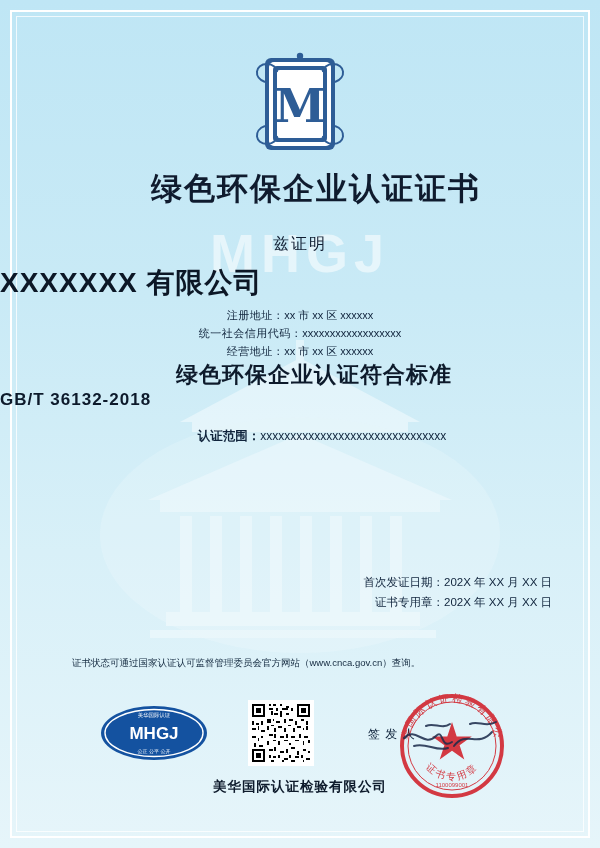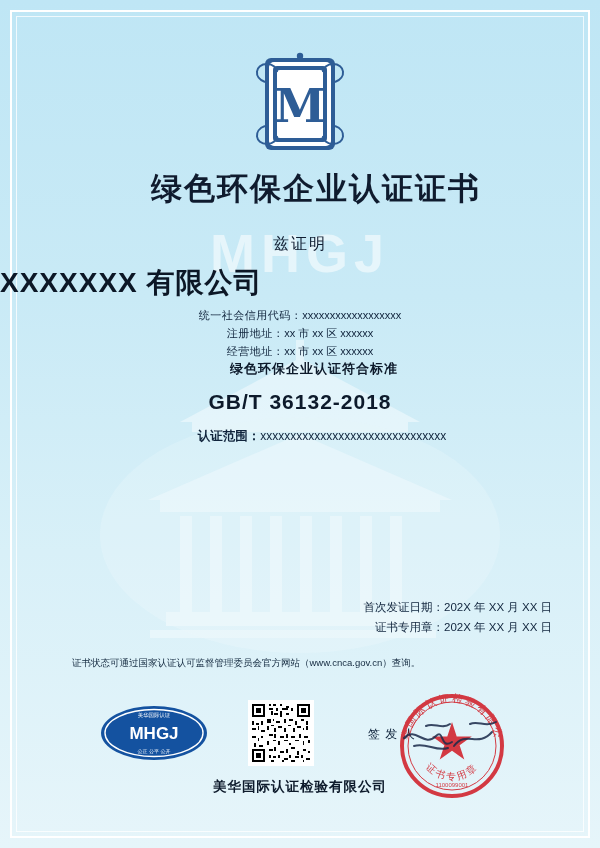--- a/index.html
+++ b/index.html
@@ -66,34 +66,34 @@
   }
   .meta{
     position:absolute;left:0;right:0;top:306px;
     text-align:center;line-height:18px;
     font-size:11px;color:#10243c;
   }
   .meta div{white-space:nowrap;}
   .meta .lbl{letter-spacing:.5px;}
   .standard-line{
     position:absolute;left:0;right:0;top:360px;text-align:center;
-    font-size:13px;font-weight:bold;color:#0d1a2b;letter-spacing:1px;margin-left:28px;
+    font-size:22px;font-weight:bold;color:#0d1a2b;letter-spacing:1px;margin-left:28px;
   }
   .standard-code{
-    position:absolute;left:0;right:0;top:390px;text-align:center;
-    font-size:21px;font-weight:bold;color:#0d1a2b;letter-spacing:1px;
+    position:absolute;left:0;right:0;top:390px;
+    font-size:17px;font-weight:bold;color:#0d1a2b;letter-spacing:1px;
   }
   .scope{
     position:absolute;left:0;right:0;top:428px;text-align:center;
     font-size:12px;color:#10243c;margin-left:44px;
   }
   .scope b{font-weight:bold;font-size:12.5px;}
   .dates{
     position:absolute;right:48px;top:572px;
-    text-align:right;font-size:11.5px;color:#10243c;line-height:20px;margin-top:25px;
+    text-align:right;font-size:11.5px;color:#10243c;line-height:20px;
   }
   .notes{
     position:absolute;left:72px;top:655px;right:60px;
     font-size:9.5px;color:#13293f;line-height:15px;
   }
   .logo-badge{
     position:absolute;left:100px;top:705px;
     width:108px;height:56px;
   }
   .qr{
@@ -168,24 +168,24 @@
 
   <div class="title">绿色环保企业认证证书</div>
 
 
   <div class="hereby">兹证明</div>
 
   <div class="company">XXXXXXX 有限公司</div>
 
   <div class="meta">
     <div>
+      <span class="lbl">注册地址：</span><span>xx 市 xx 区 xxxxxx</span>
+    </div>
+    <div>
       <span class="lbl">统一社会信用代码：</span><span>xxxxxxxxxxxxxxxxxx</span>
-    </div>
-    <div>
-      <span class="lbl">注册地址：</span><span>xx 市 xx 区 xxxxxx</span>
     </div>
     <div>
       <span class="lbl">经营地址：</span><span>xx 市 xx 区 xxxxxx</span>
     </div>
   </div>
 
   <div class="standard-line">绿色环保企业认证符合标准</div>
   <div class="standard-code">GB/T 36132-2018</div>
 
   <div class="scope">

